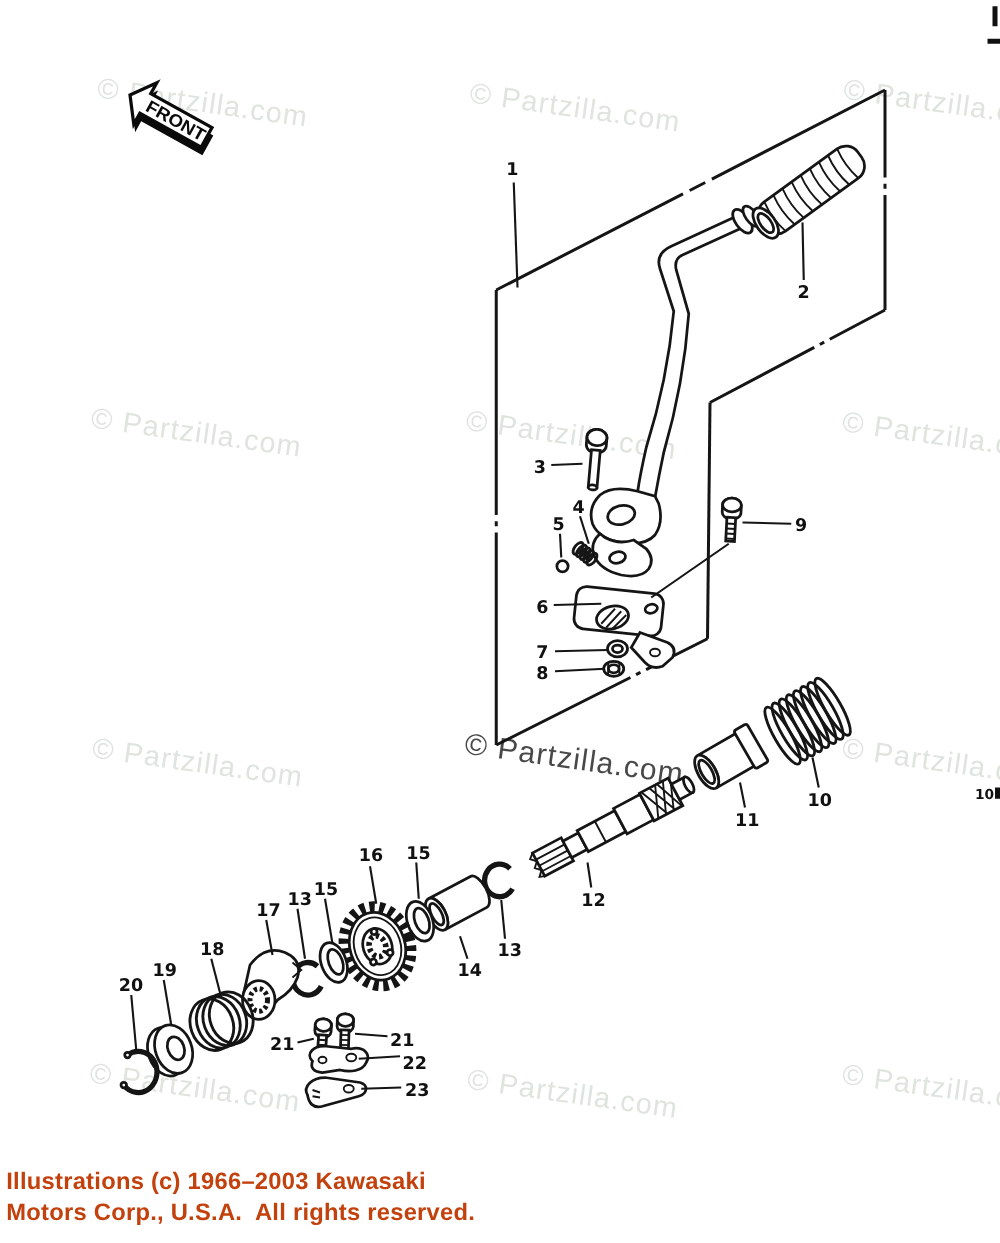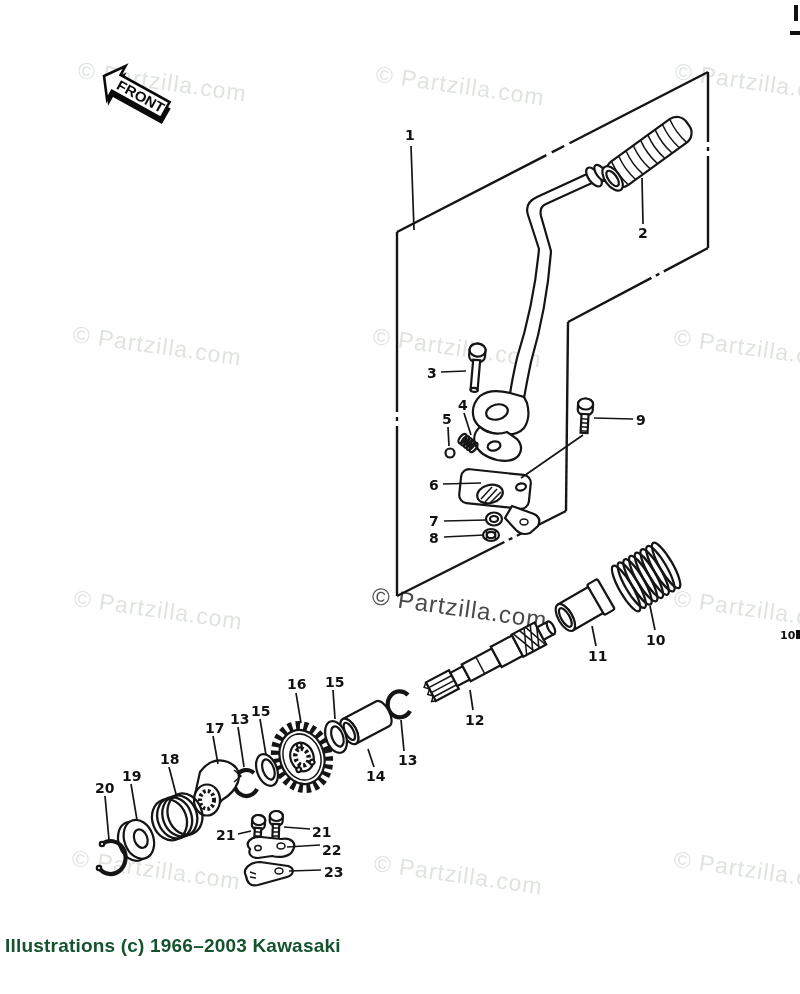--- a/index.html
+++ b/index.html
@@ -9,21 +9,21 @@
       font-size:23px;letter-spacing:1px;color:#dfe4df;transform:rotate(8deg);
       transform-origin:left top;z-index:1;}
   .wm-dark{color:#3a3a3a;font-size:24px;opacity:.92;}
   #diagram{position:absolute;left:0;top:0;z-index:2;}
   .ln{fill:none;stroke:#151515;stroke-width:2.4px;}
   .fw{fill:#fff;stroke:#151515;stroke-width:2.2px;}
   .thin{stroke:#151515;stroke-width:1.5px;fill:none;}
   .lead{stroke:#151515;stroke-width:1.7px;fill:none;}
   .co text{font-family:"DejaVu Sans",sans-serif;font-weight:bold;font-size:14px;fill:#111;}
   .coil{fill:none;stroke:#151515;stroke-width:2.3px;}
-  #copyright{position:absolute;left:5px;top:934px;z-index:3;color:#14532d;
+  #copyright{position:absolute;left:5px;top:934px;z-index:3;color:#c2410c;
              font-family:"Liberation Sans",sans-serif;font-weight:bold;font-size:19px;
              line-height:24.5px;letter-spacing:.2px;}
   .frag{font-family:"DejaVu Sans",sans-serif;font-weight:bold;font-size:11px;fill:#111;}
   .front-txt{font-family:"Liberation Sans",sans-serif;font-weight:bold;font-size:14px;fill:#0a0a0a;}
 </style>
 </head>
 <body>
 
 <div id="page">
 
@@ -344,14 +344,15 @@
       <line class="lead" x1="321" y1="870" x2="289" y2="871"></line>
       <text x="324" y="877">23</text>
       </g>
 
     <text x="780" y="639" class="frag">10</text>
     <rect x="796" y="630" width="4" height="9" fill="#111"></rect>
   </svg>
 
   <div id="copyright">
     <div>Illustrations (c) 1966–2003 Kawasaki</div>
+    <div>Motors Corp., U.S.A.&nbsp; All rights reserved.</div>
   </div>
 </div>
 
 </body></html>

